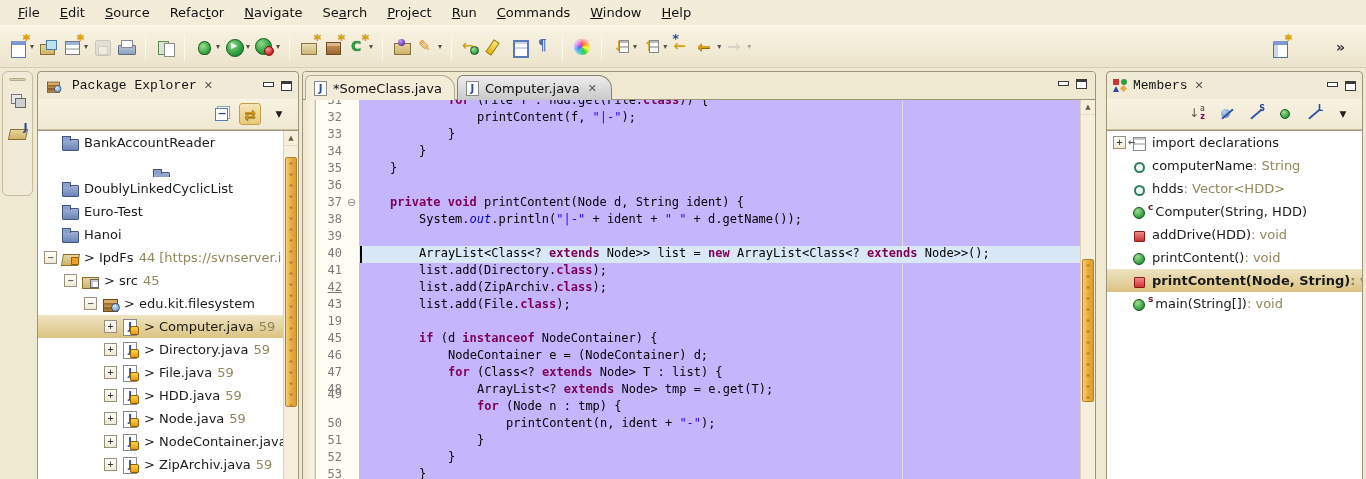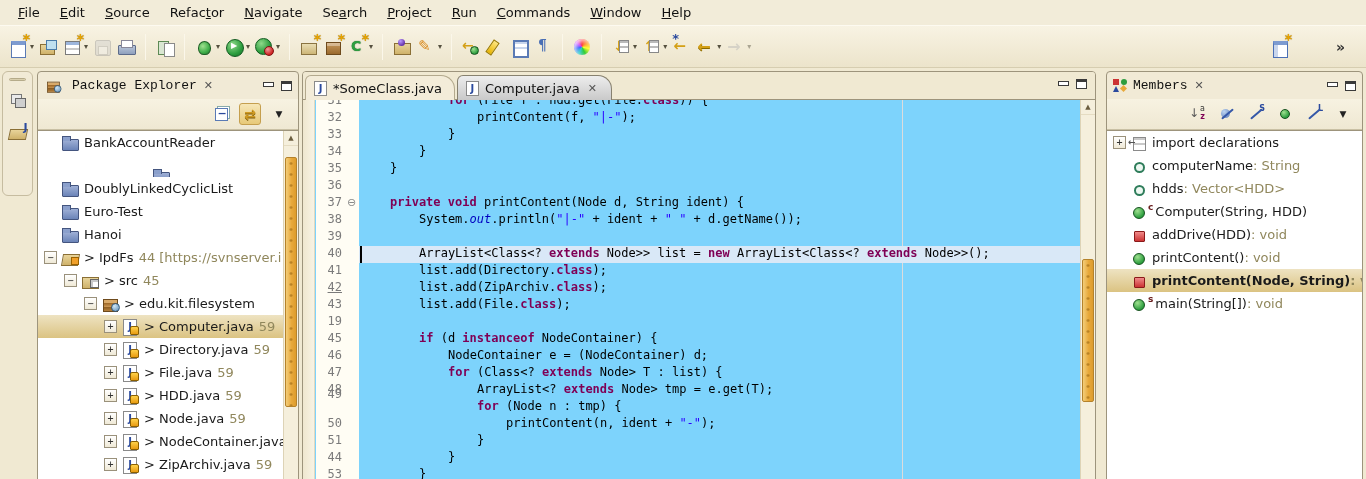--- a/index.html
+++ b/index.html
@@ -133,21 +133,21 @@
   .mdeco{font-size:9px;font-weight:bold;color:#6b2020;position:relative;top:-5px;margin:0 2px 0 -4px;}
   .mlabel{color:#1a1a1a;}
   .msfx{color:#90875c;}
   
   #tabrow{height:28px;display:flex;align-items:flex-end;padding-left:2px;background:#f0e9d2;border-bottom:1px solid #9d947c;flex:none;position:relative;}
   .etab{display:flex;align-items:center;gap:6px;height:25px;padding:0 12px 0 8px;margin-right:2px;
     border:1px solid #b3a océan;border:1px solid #b3a98d;border-bottom:none;border-radius:6px 14px 0 0;background:#f3ecd9;position:relative;top:1px;white-space:nowrap;}
   .etab.active{background:linear-gradient(#ededed,#c9c9c9);border-color:#87816f;z-index:2;}
   .jficon{width:13px;height:15px;background:#fff;border:1px solid #8a8a8a;font:bold 10px "DejaVu Sans",sans-serif;color:#2b4a9e;text-align:center;line-height:14px;flex:none;}
   #tabrow .hdr-btns{position:absolute;right:8px;top:7px;}
-  #ebody{flex:1;position:relative;background:#7dd3fc;overflow:hidden;}
+  #ebody{flex:1;position:relative;background:#c4b5fd;overflow:hidden;}
   #ruler-ann{position:absolute;left:0;top:0;bottom:0;width:12px;background:linear-gradient(90deg,#efe7cf,#f8f3e4);border-right:1px solid #e2d9bf;}
   #ruler-num{position:absolute;left:13px;top:0;bottom:0;width:30px;background:#fffdf4;overflow:hidden;}
   #ruler-fold{position:absolute;left:43px;top:0;bottom:0;width:13px;background:#fffdf4;overflow:hidden;}
   #code-area{position:absolute;left:56px;right:15px;top:0;bottom:0;overflow:hidden;}
   .lnum{position:absolute;right:4px;height:17px;line-height:17px;font:12px "DejaVu Sans Mono",monospace;color:#7b7b7b;}
   .cline{position:absolute;left:2px;right:0;height:17px;line-height:17px;font:12px "DejaVu Sans Mono",monospace;white-space:pre;z-index:2;}
   .tk{color:#7f0055;font-weight:bold;}
   .ts{color:#2a00ff;}
   .tf{color:#0000c0;font-style:italic;}
   .tp{color:#000;}
@@ -434,21 +434,21 @@
           <div class="lnum" style="top: 180px; text-decoration: underline;">42</div>
           <div class="lnum" style="top: 197px;">43</div>
           <div class="lnum" style="top: 214px;">19</div>
           <div class="lnum" style="top: 231px;">45</div>
           <div class="lnum" style="top: 248px;">46</div>
           <div class="lnum" style="top: 265px;">47</div>
           <div class="lnum" style="top: 282px;">48</div>
           <div class="lnum" style="top: 287px;">49</div>
           <div class="lnum" style="top: 316px;">50</div>
           <div class="lnum" style="top: 333px;">51</div>
-          <div class="lnum" style="top: 350px;">44</div>
+          <div class="lnum" style="top: 350px;">52</div>
           <div class="lnum" style="top: 367px;">53</div>
         </div>
       <div id="ruler-fold">
           <div class="foldm" style="top: 95px;">⊖</div>
         </div>
       <div id="code-area">
         <div id="print-margin"></div>
       <div class="cline" style="top: -7px; padding-left: 87px;"><span class="tk">for</span><span class="tp"> (File f : hdd.get(File.</span><span class="tk">class</span><span class="tp">)) {</span></div>
           <div class="cline" style="top: 10px; padding-left: 116px;"><span class="tp">printContent(f, </span><span class="ts">"|-"</span><span class="tp">);</span></div>
           <div class="cline" style="top: 27px; padding-left: 87px;"><span class="tp">}</span></div>

